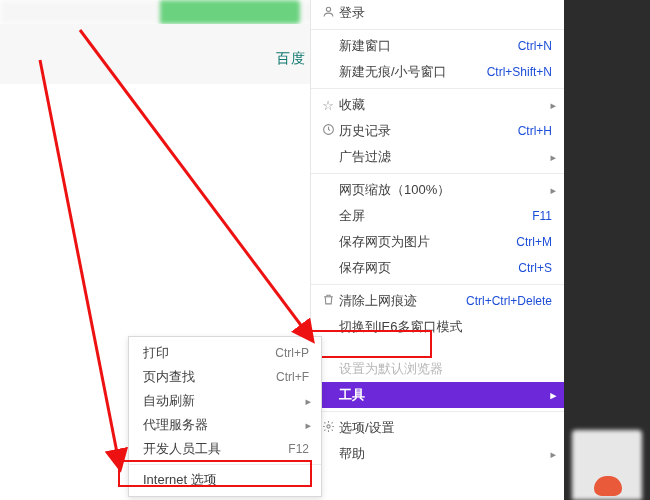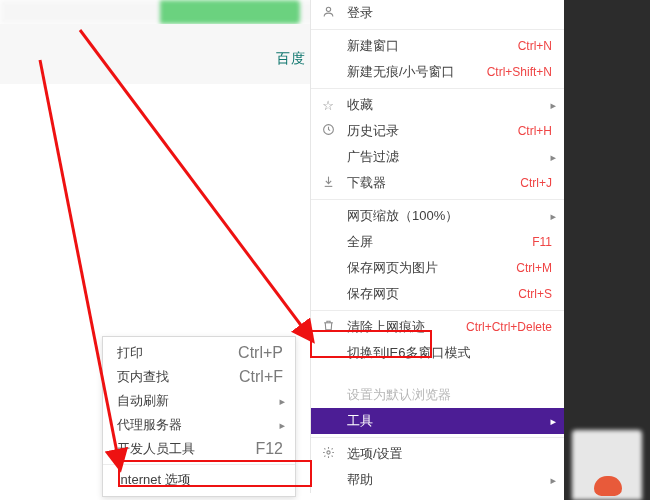--- a/index.html
+++ b/index.html
@@ -25,48 +25,48 @@
   }
 
   
   .main-menu {
     position: absolute; top: 0; left: 310px; width: 254px;
     background: #fff; border-left: 1px solid #e6e6e6;
     font-size: 13px; color: #404040;
   }
   .mm-row {
     display: flex; align-items: center; height: 26px;
-    padding: 0 12px 0 8px; position: relative; gap: 8px;
+    padding: 0 12px 0 8px; position: relative;
   }
   .mm-row .ic { width: 18px; text-align: center; color: #8c8c8c; font-size: 13px; flex: 0 0 18px; }
   .mm-row .lab { flex: 1 1 auto; padding-left: 2px; }
-  .mm-row .sc  { color: #ef4444; font-size: 12px; }
+  .mm-row .sc  { color: #1d4ed8; font-size: 12px; }
   .mm-sep { height: 1px; background: #ececec; margin: 3px 0; }
   .mm-row.disabled { color: #b7b7b7; margin-top: 16px; }
-  .mm-row.highlight { background: #4c1d95; color: #fff; }
+  .mm-row.highlight { background: #6d28d9; color: #fff; font-weight: bold; }
   .mm-row.highlight .ic, .mm-row.highlight .sc { color: #fff; }
   .mm-row .chev { position: absolute; right: 8px; color: #888; font-size: 11px; }
   .mm-row.highlight .chev { color: #fff; }
 
   .redbox-tools {
     position: absolute; left: 310px; top: 330px; width: 122px; height: 28px;
     border: 2px solid #e11; pointer-events: none;
   }
 
   
   .sub-menu {
-    position: absolute; left: 102px; top: 336px; width: 194px;
+    position: absolute; left: 128px; top: 336px; width: 194px;
     background: #fff; border: 1px solid #d9d9d9; box-shadow: 0 2px 6px rgba(0,0,0,.12);
     font-size: 13px; color: #404040; padding: 4px 0;
   }
   .sm-row {
     display: flex; align-items: center; height: 24px; padding: 0 12px 0 14px; position: relative;
   }
   .sm-row .lab { flex: 1 1 auto; }
-  .sm-row .sc  { color: #7a7a7a; font-size: 16px; margin-left: 10px; }
+  .sm-row .sc  { color: #7a7a7a; font-size: 12px; margin-left: 10px; }
   .sm-row .chev { position: absolute; right: 10px; color: #888; font-size: 11px; }
   .sm-sep { height: 1px; background: #ececec; margin: 3px 0; }
 
   .redbox-inet {
     position: absolute; left: 118px; top: 460px; width: 194px; height: 27px;
     border: 2px solid #e11; pointer-events: none;
   }
 
   
   .dark-right {
@@ -139,31 +139,20 @@
           <path d="M12 7v5l3 2"></path>
         </svg>
     </span>
     <span class="lab">历史记录</span>
     <span class="sc">Ctrl+H</span>
   </div>
   <div class="mm-row">
     <span class="ic"></span>
     <span class="lab">广告过滤</span>
     <span class="chev">▸</span>
-  </div>
-  <div class="mm-row">
-    <span class="ic">
-      <svg width="13" height="13" viewBox="0 0 24 24" fill="none" stroke="#8c8c8c" stroke-width="2">
-          <path d="M12 3v12"></path>
-          <path d="M7 11l5 5 5-5"></path>
-          <path d="M5 21h14"></path>
-        </svg>
-    </span>
-    <span class="lab">下载器</span>
-    <span class="sc">Ctrl+J</span>
   </div>
   <div class="mm-sep"></div>
 
   <div class="mm-row">
     <span class="ic"></span>
     <span class="lab">网页缩放（100%）</span>
     <span class="chev">▸</span>
   </div>
   <div class="mm-row">
     <span class="ic"></span>

